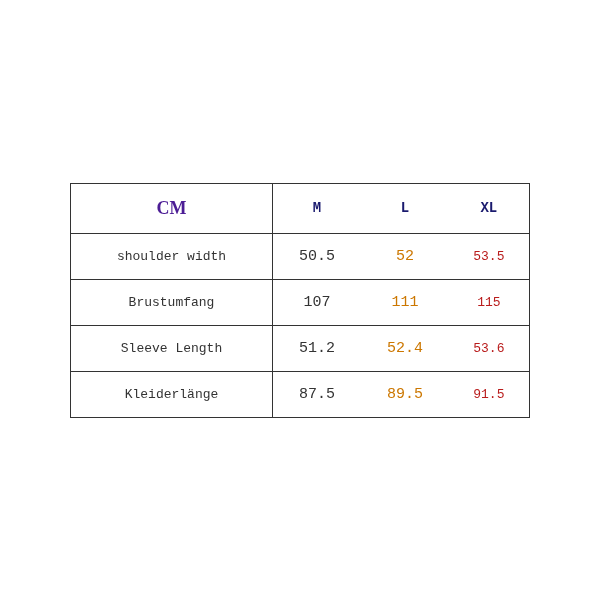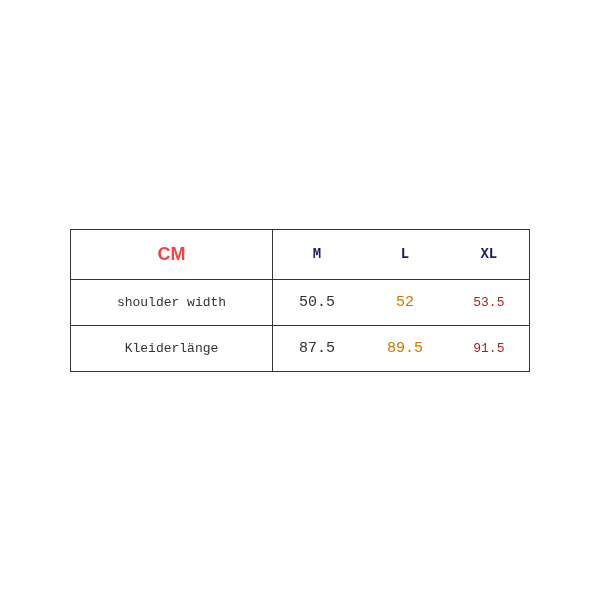--- a/index.html
+++ b/index.html
@@ -53,22 +53,22 @@
     }
 
     th {
       font-weight: normal;
       font-size: 15px;
     }
 
     .header-cm {
       font-size: 18px;
       font-weight: bold;
-      color: #ef4444;
-      font-family: Liberation Sans, sans-serif;
+      color: #4c1d95;
+      font-family: Liberation Serif, serif;
     }
 
     .header-size {
       color: #1a1a6e;
       font-size: 14px;
       font-weight: bold;
     }
 
     .row-label {
       color: #333;
@@ -122,20 +122,48 @@
       </td>
       <td>
         <span class="val-l">52</span>
       </td>
       <td>
         <span class="val-xl">53.5</span>
       </td>
     </tr>
         <tr>
       <td>
+        <span class="row-label">Brustumfang</span>
+      </td>
+      <td>
+        <span class="val-m">107</span>
+      </td>
+      <td>
+        <span class="val-l">111</span>
+      </td>
+      <td>
+        <span class="val-xl">115</span>
+      </td>
+    </tr>
+        <tr>
+      <td>
+        <span class="row-label">Sleeve Length</span>
+      </td>
+      <td>
+        <span class="val-m">51.2</span>
+      </td>
+      <td>
+        <span class="val-l">52.4</span>
+      </td>
+      <td>
+        <span class="val-xl">53.6</span>
+      </td>
+    </tr>
+        <tr>
+      <td>
         <span class="row-label">Kleiderlänge</span>
       </td>
       <td>
         <span class="val-m">87.5</span>
       </td>
       <td>
         <span class="val-l">89.5</span>
       </td>
       <td>
         <span class="val-xl">91.5</span>

